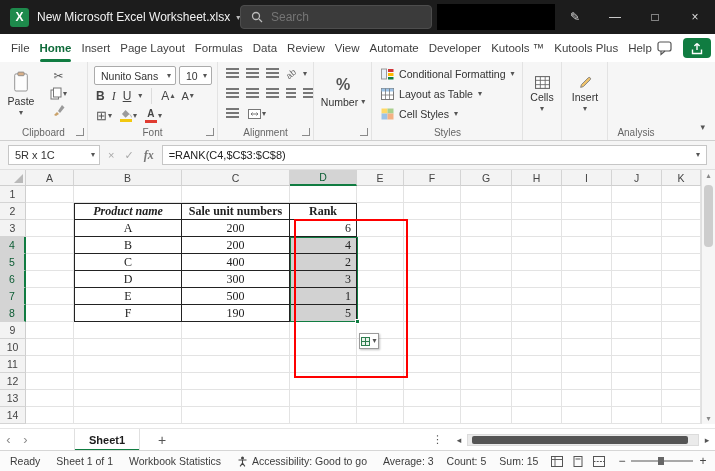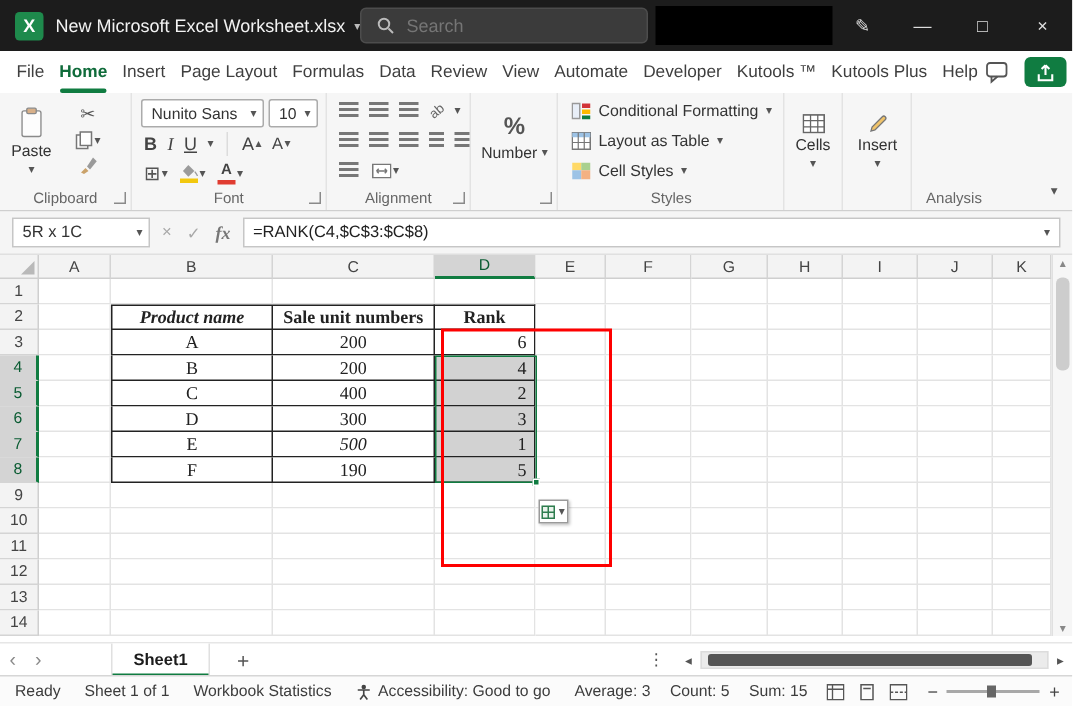--- a/index.html
+++ b/index.html
@@ -471,21 +471,21 @@
         <div class="gcell cell" style="width: 51px;"></div>
         <div class="gcell cell" style="width: 50px;"></div>
         <div class="gcell cell" style="width: 50px;"></div>
         <div class="gcell cell" style="width: 50px;"></div>
         <div class="gcell cell" style="width: 39px;"></div>
       </div>
       <div class="grow">
         <div class="gcell rhead rhead-sel" style="width: 26px;">7</div>
         <div class="gcell cell" style="width: 48px;"></div>
         <div class="gcell cell tbl tleft" style="width: 108px;">E</div>
-        <div class="gcell cell tbl" style="width: 108px; font-style: italic;">500</div>
+        <div class="gcell cell tbl" style="width: 108px;">500</div>
         <div class="gcell cell tbl tnum selfill" style="width: 67px;">1</div>
         <div class="gcell cell" style="width: 47px;"></div>
         <div class="gcell cell" style="width: 57px;"></div>
         <div class="gcell cell" style="width: 51px;"></div>
         <div class="gcell cell" style="width: 50px;"></div>
         <div class="gcell cell" style="width: 50px;"></div>
         <div class="gcell cell" style="width: 50px;"></div>
         <div class="gcell cell" style="width: 39px;"></div>
       </div>
       <div class="grow">

